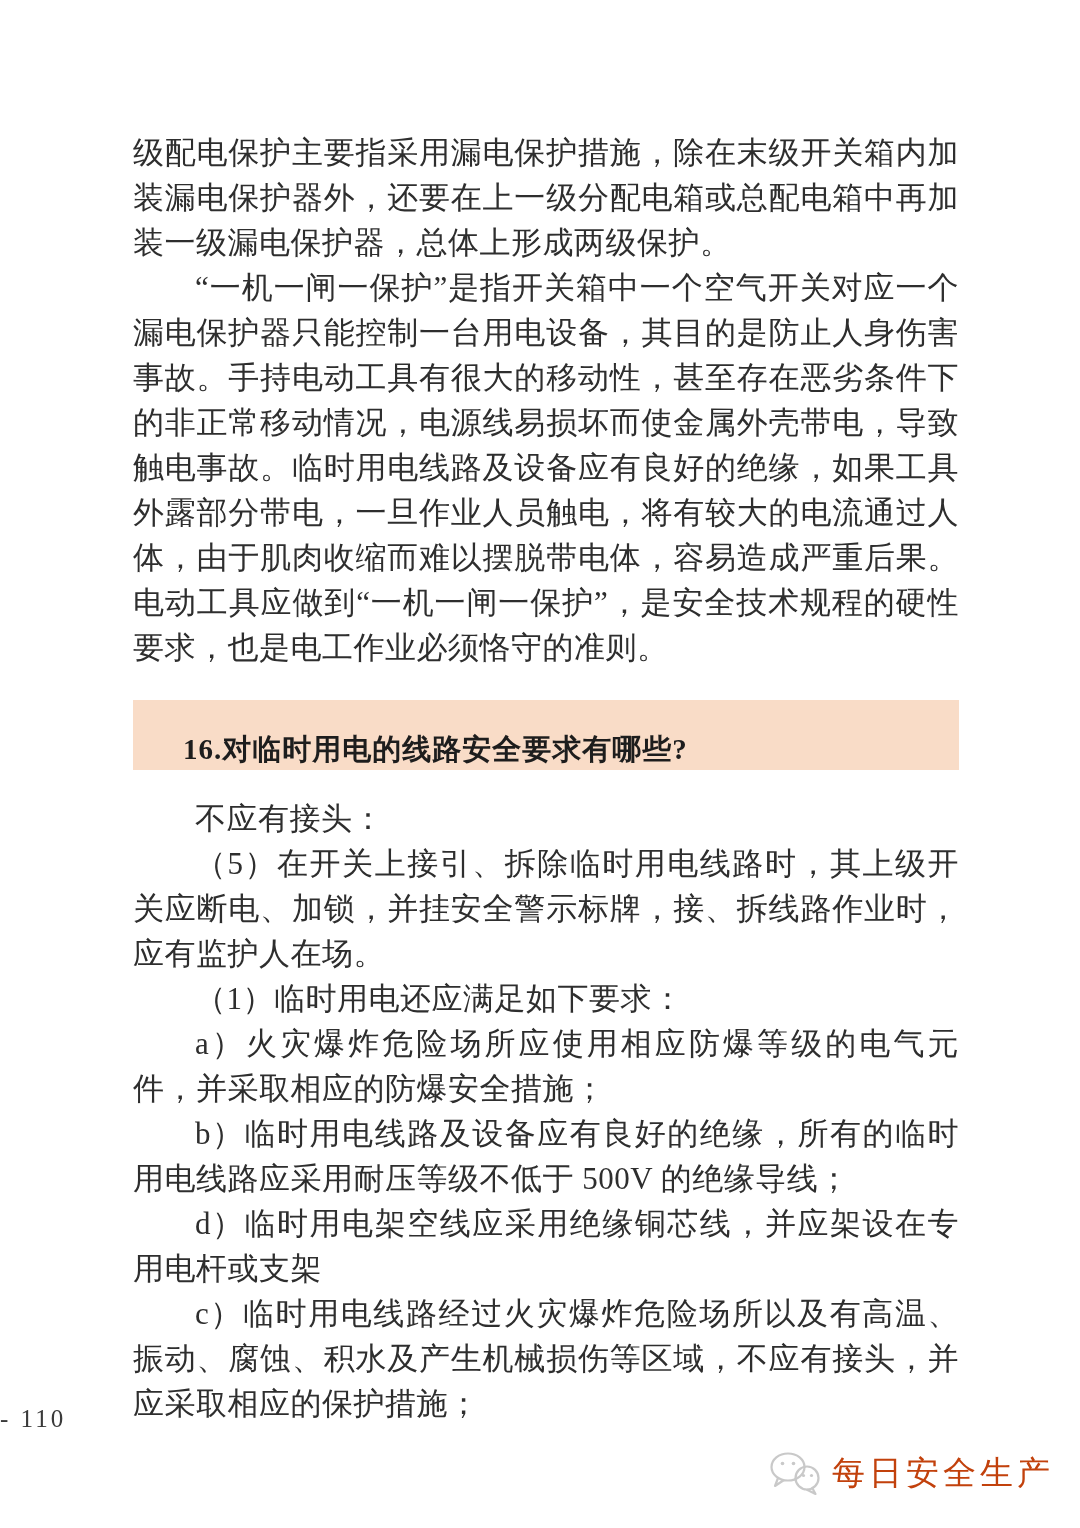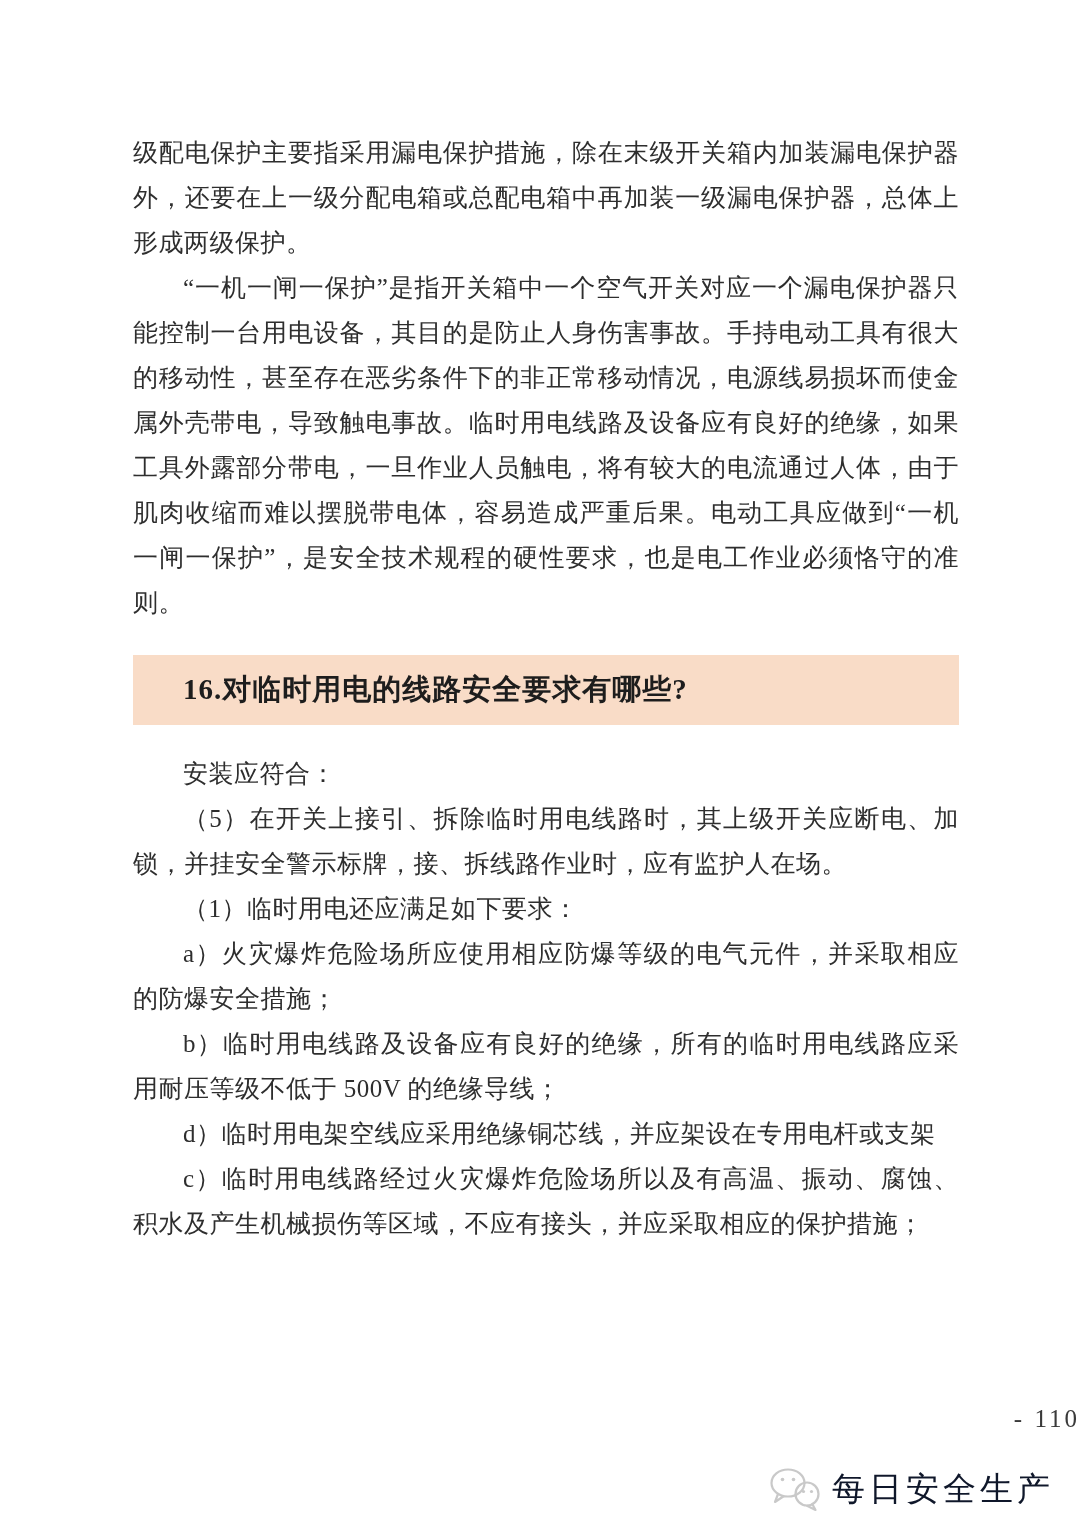--- a/index.html
+++ b/index.html
@@ -13,84 +13,83 @@
     color:#303030;
   }
   .content{
     position:absolute;
     left:133px;
     top:130px;
     width:826px;
   }
   .para{
     margin:0;
-    font-size:25px;
+    font-size:31px;
     line-height:45px;
     text-align:justify;
     text-indent:2em;
     color:#2e2e2e;
     letter-spacing:0.5px;
   }
   .para.no-indent{ text-indent:0; }
   .section-header{
     margin:30px 0 26px 0;
     background:#f9dcc7;
     height:70px;
     box-sizing:border-box;
     display:flex;
-    align-items:center;
+    align-items:flex-end;
     padding-left:50px;
   }
   .section-header .heading-text{
     font-weight:bold;
     font-size:29px;
     color:#1d1d1d;
     letter-spacing:1px;
   }
   .footer{
     position:absolute;
     left:0; right:0;
     top:1405px;
-    text-align:right;
+    text-align:left;
     font-size:25px;
     color:#3a3a3a;
     letter-spacing:3px;
   }
   .watermark{
     position:absolute;
     right:26px;
     top:1450px;
     display:flex;
     align-items:center;
     gap:10px;
-    color:#0f172a;
+    color:#c2410c;
     font-size:33px;
     font-family:"Liberation Sans","DejaVu Sans",sans-serif;
     letter-spacing:4px;
     user-select:none;
-    margin-top:16px;
   }
   .watermark svg{ display:block; }
 </style>
 </head>
 <body>
 
 <div class="page">
 
   <div class="content">
 
     <p class="para no-indent">级配电保护主要指采用漏电保护措施，除在末级开关箱内加装漏电保护器外，还要在上一级分配电箱或总配电箱中再加装一级漏电保护器，总体上形成两级保护。</p>
 
     <p class="para">“一机一闸一保护”是指开关箱中一个空气开关对应一个漏电保护器只能控制一台用电设备，其目的是防止人身伤害事故。手持电动工具有很大的移动性，甚至存在恶劣条件下的非正常移动情况，电源线易损坏而使金属外壳带电，导致触电事故。临时用电线路及设备应有良好的绝缘，如果工具外露部分带电，一旦作业人员触电，将有较大的电流通过人体，由于肌肉收缩而难以摆脱带电体，容易造成严重后果。电动工具应做到“一机一闸一保护”，是安全技术规程的硬性要求，也是电工作业必须恪守的准则。</p>
 
     <div class="section-header">
       <span class="heading-text">16.对临时用电的线路安全要求有哪些?</span>
     </div>
 
-    <p class="para">安装应符合：</p>
+    <p class="para">不应有接头：</p>
 
     <p class="para">（5）在开关上接引、拆除临时用电线路时，其上级开关应断电、加锁，并挂安全警示标牌，接、拆线路作业时，应有监护人在场。</p>
 
 
     <p class="para">（1）临时用电还应满足如下要求：</p>
 
     <p class="para">a）火灾爆炸危险场所应使用相应防爆等级的电气元件，并采取相应的防爆安全措施；</p>
 
     <p class="para">b）临时用电线路及设备应有良好的绝缘，所有的临时用电线路应采用耐压等级不低于 500V 的绝缘导线；</p>
 

